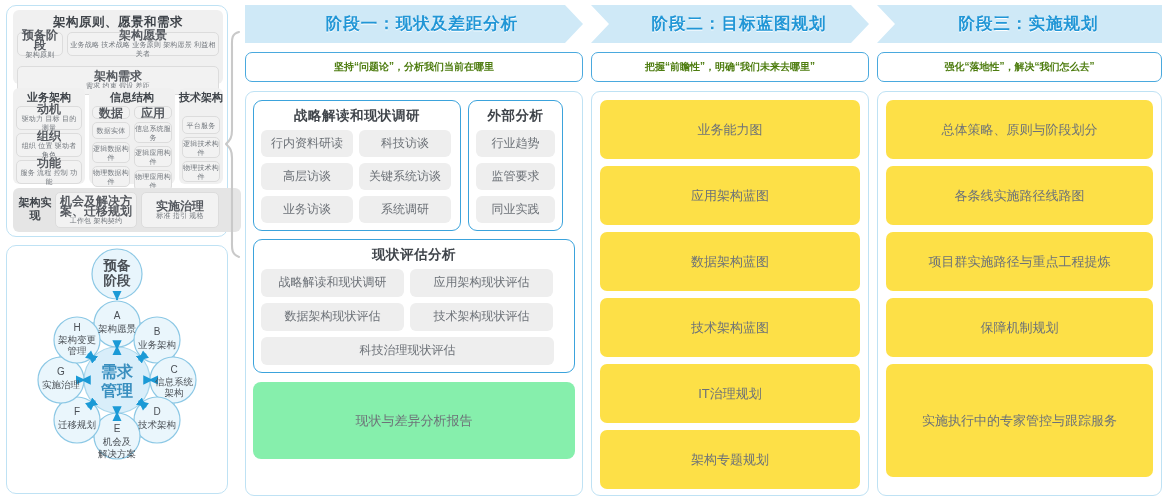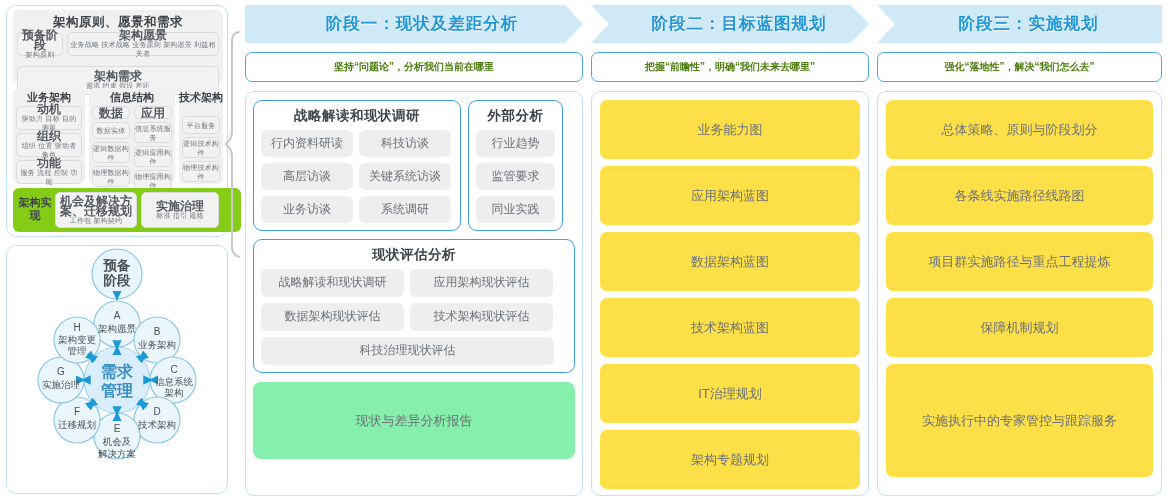--- a/index.html
+++ b/index.html
@@ -40,21 +40,21 @@
   #m-vision{position:absolute;left:54px;top:22px;width:152px;height:24px;}
   #m-req{position:absolute;left:4px;top:56px;width:202px;height:29px;}
 
   #m-cols{position:absolute;left:6px;top:82px;width:210px;height:96px;}
   .mcol{position:absolute;top:0;background:#f0f0f0;border-radius:6px;height:96px;}
   .mcol-title{font-size:11px;font-weight:bold;color:#3f444a;text-align:center;padding-top:2px;}
   #mcol-biz{left:0;width:72px;}
   #mcol-info{left:76px;width:86px;}
   #mcol-tech{left:166px;width:44px;}
 
-  #m-foot{position:absolute;left:6px;top:182px;width:228px;height:44px;background:#84cc16;border-radius:6px;}
+  #m-foot{position:absolute;left:6px;top:182px;width:228px;height:44px;background:#e5e5e5;border-radius:6px;}
   #m-foot-label{position:absolute;left:4px;top:8px;width:36px;text-align:center;font-size:11px;font-weight:bold;color:#3f444a;line-height:13px;}
   #m-foot-a{position:absolute;left:42px;top:4px;width:82px;height:36px;}
   #m-foot-b{position:absolute;left:128px;top:4px;width:78px;height:36px;}
 
   
   #adm-svg{display:block;}
 
   
   #brace{position:absolute;left:225px;top:30px;}
 

